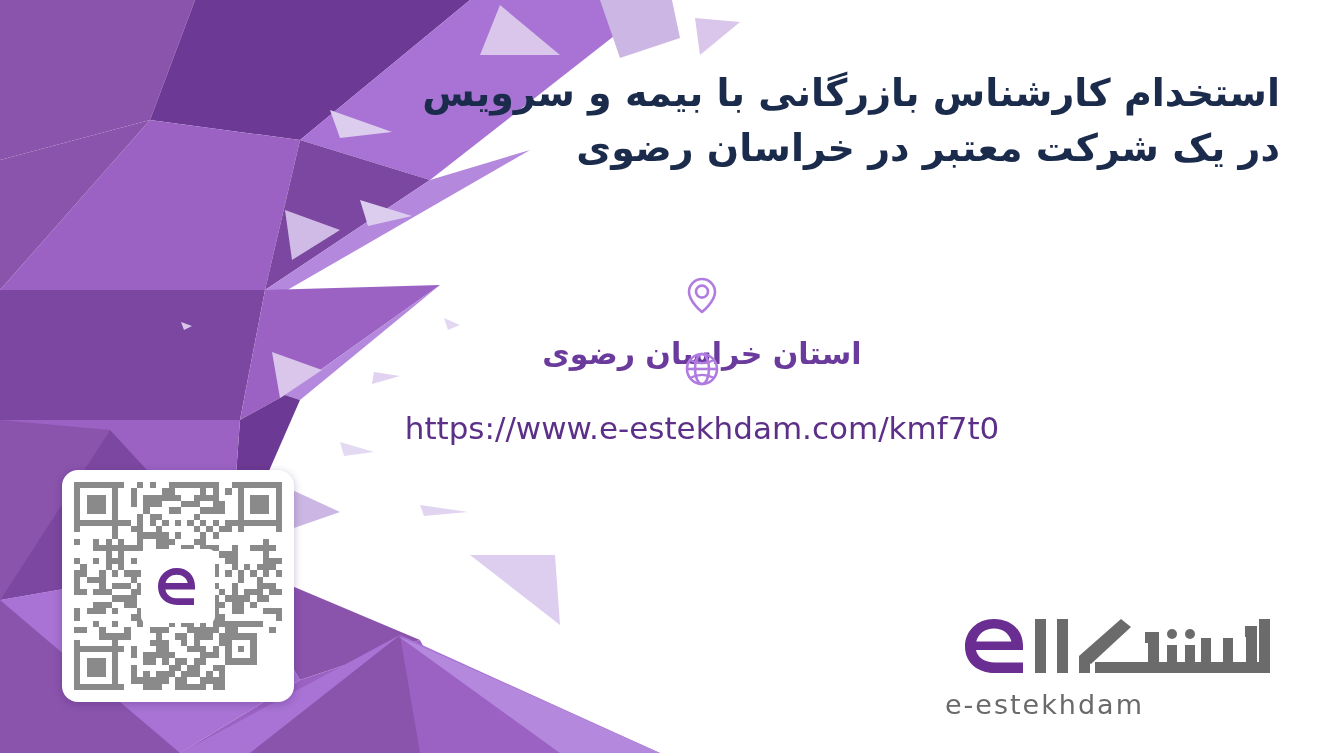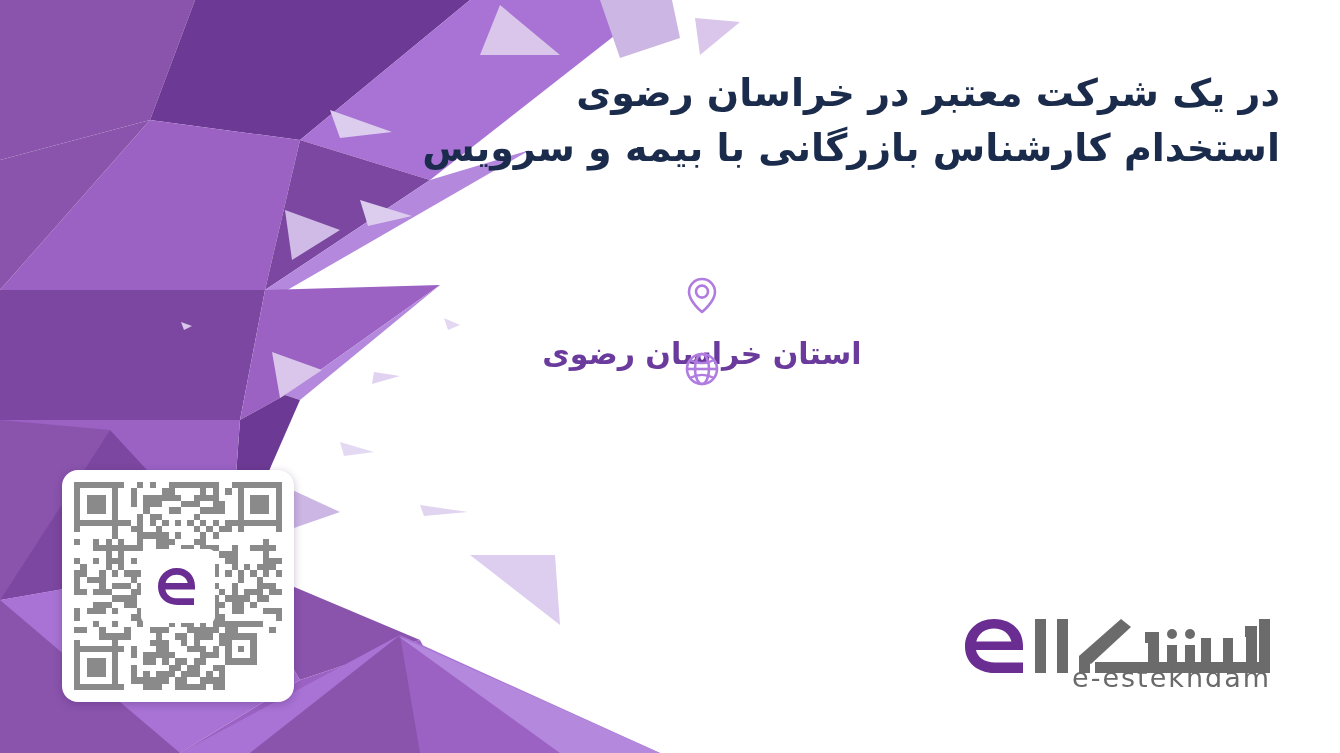--- a/index.html
+++ b/index.html
@@ -129,23 +129,23 @@
   #logo-mark {
     position: absolute;
     right: 0;
     top: 0;
     width: 330px;
     height: 66px;
   }
   #logo-sub {
     position: absolute;
     right: 4px;
-    top: 50px;
+    top: 77px;
     width: 326px;
-    text-align: right;
+    text-align: left;
     direction: ltr;
     font-size: 27px;
     letter-spacing: 2px;
     color: #6a6a6a;
     font-family: "DejaVu Sans", "Liberation Sans", sans-serif;
   }
 </style>
 </head>
 <body>
 
@@ -196,22 +196,22 @@
       <polygon points="444,318 460,325 448,330" fill="#e3d7f2"></polygon>
       <polygon points="470,555 555,555 560,625" fill="#ddcdef"></polygon>
       <polygon points="420,505 468,512 424,516" fill="#e1d4f0"></polygon>
       <polygon points="340,442 374,452 344,456" fill="#e4d9f3"></polygon>
     </g>
   </svg>
 
   <div id="content">
 
     <div id="title-block">
+      <div class="title-line">استخدام کارشناس بازرگانی با بیمه و سرویس</div>
       <div class="title-line">در یک شرکت معتبر در خراسان رضوی</div>
-      <div class="title-line">استخدام کارشناس بازرگانی با بیمه و سرویس</div>
     </div>
 
     <div id="meta-block">
 
       <div class="meta-row">
         <span class="meta-icon">
           <svg width="44" height="44" viewBox="0 0 44 44" aria-hidden="true">
             <path d="M22 6 C14.8 6 9 11.8 9 19 C9 28.5 22 39 22 39 C22 39 35 28.5 35 19 C35 11.8 29.2 6 22 6 Z" fill="none" stroke="#b07ce0" stroke-width="2.6" stroke-linejoin="round"></path>
             <circle cx="22" cy="18.6" r="6" fill="none" stroke="#b07ce0" stroke-width="2.6"></circle>
           </svg>
@@ -222,20 +222,21 @@
       <div class="meta-row">
         <span class="meta-icon">
           <svg width="44" height="44" viewBox="0 0 44 44" aria-hidden="true">
             <circle cx="22" cy="22" r="15" fill="none" stroke="#b07ce0" stroke-width="2.6"></circle>
             <ellipse cx="22" cy="22" rx="7" ry="15" fill="none" stroke="#b07ce0" stroke-width="2.6"></ellipse>
             <line x1="7" y1="22" x2="37" y2="22" stroke="#b07ce0" stroke-width="2.6"></line>
             <path d="M10.4 13.2 Q22 19 33.6 13.2" fill="none" stroke="#b07ce0" stroke-width="2.4"></path>
             <path d="M10.4 30.8 Q22 25 33.6 30.8" fill="none" stroke="#b07ce0" stroke-width="2.4"></path>
           </svg>
         </span>
+        <span class="meta-text url">https://www.e-estekhdam.com/kmf7t0</span>
       </div>
 
     </div>
 
     <div id="qr-wrap">
       <svg id="qr-canvas" viewBox="0 0 33 33" shape-rendering="crispEdges" aria-hidden="true">
         <rect x="0" y="0" width="33" height="33" fill="#ffffff"></rect>
         <g fill="#8a8a8a" id="qr-cells">
             <path d="M0 0h1v1h-1zM1 0h1v1h-1zM2 0h1v1h-1zM3 0h1v1h-1zM4 0h1v1h-1zM5 0h1v1h-1zM6 0h1v1h-1zM7 0h1v1h-1zM10 0h1v1h-1zM12 0h1v1h-1zM15 0h1v1h-1zM16 0h1v1h-1zM17 0h1v1h-1zM18 0h1v1h-1zM19 0h1v1h-1zM20 0h1v1h-1zM21 0h1v1h-1zM22 0h1v1h-1zM25 0h1v1h-1zM26 0h1v1h-1zM27 0h1v1h-1zM28 0h1v1h-1zM29 0h1v1h-1zM30 0h1v1h-1zM31 0h1v1h-1zM32 0h1v1h-1zM0 1h1v1h-1zM6 1h1v1h-1zM9 1h1v1h-1zM14 1h1v1h-1zM15 1h1v1h-1zM20 1h1v1h-1zM22 1h1v1h-1zM24 1h1v1h-1zM26 1h1v1h-1zM32 1h1v1h-1zM0 2h1v1h-1zM2 2h1v1h-1zM3 2h1v1h-1zM4 2h1v1h-1zM6 2h1v1h-1zM9 2h1v1h-1zM11 2h1v1h-1zM12 2h1v1h-1zM13 2h1v1h-1zM14 2h1v1h-1zM15 2h1v1h-1zM16 2h1v1h-1zM19 2h1v1h-1zM20 2h1v1h-1zM21 2h1v1h-1zM22 2h1v1h-1zM26 2h1v1h-1zM28 2h1v1h-1zM29 2h1v1h-1zM30 2h1v1h-1zM32 2h1v1h-1zM0 3h1v1h-1zM2 3h1v1h-1zM3 3h1v1h-1zM4 3h1v1h-1zM6 3h1v1h-1zM9 3h1v1h-1zM11 3h1v1h-1zM12 3h1v1h-1zM13 3h1v1h-1zM17 3h1v1h-1zM18 3h1v1h-1zM19 3h1v1h-1zM22 3h1v1h-1zM23 3h1v1h-1zM26 3h1v1h-1zM28 3h1v1h-1zM29 3h1v1h-1zM30 3h1v1h-1zM32 3h1v1h-1zM0 4h1v1h-1zM2 4h1v1h-1zM3 4h1v1h-1zM4 4h1v1h-1zM6 4h1v1h-1zM11 4h1v1h-1zM15 4h1v1h-1zM16 4h1v1h-1zM20 4h1v1h-1zM21 4h1v1h-1zM22 4h1v1h-1zM23 4h1v1h-1zM26 4h1v1h-1zM28 4h1v1h-1zM29 4h1v1h-1zM30 4h1v1h-1zM32 4h1v1h-1zM0 5h1v1h-1zM6 5h1v1h-1zM10 5h1v1h-1zM12 5h1v1h-1zM13 5h1v1h-1zM19 5h1v1h-1zM26 5h1v1h-1zM32 5h1v1h-1zM0 6h1v1h-1zM1 6h1v1h-1zM2 6h1v1h-1zM3 6h1v1h-1zM4 6h1v1h-1zM5 6h1v1h-1zM6 6h1v1h-1zM7 6h1v1h-1zM8 6h1v1h-1zM10 6h1v1h-1zM12 6h1v1h-1zM14 6h1v1h-1zM16 6h1v1h-1zM18 6h1v1h-1zM20 6h1v1h-1zM22 6h1v1h-1zM24 6h1v1h-1zM25 6h1v1h-1zM26 6h1v1h-1zM27 6h1v1h-1zM28 6h1v1h-1zM29 6h1v1h-1zM30 6h1v1h-1zM31 6h1v1h-1zM32 6h1v1h-1zM0 7h1v1h-1zM6 7h1v1h-1zM9 7h1v1h-1zM10 7h1v1h-1zM13 7h1v1h-1zM19 7h1v1h-1zM21 7h1v1h-1zM23 7h1v1h-1zM24 7h1v1h-1zM26 7h1v1h-1zM32 7h1v1h-1zM6 8h1v1h-1zM10 8h1v1h-1zM11 8h1v1h-1zM12 8h1v1h-1zM13 8h1v1h-1zM14 8h1v1h-1zM16 8h1v1h-1zM20 8h1v1h-1zM22 8h1v1h-1zM0 9h1v1h-1zM3 9h1v1h-1zM5 9h1v1h-1zM7 9h1v1h-1zM10 9h1v1h-1zM13 9h1v1h-1zM14 9h1v1h-1zM15 9h1v1h-1zM19 9h1v1h-1zM20 9h1v1h-1zM30 9h1v1h-1zM3 10h1v1h-1zM4 10h1v1h-1zM5 10h1v1h-1zM6 10h1v1h-1zM7 10h1v1h-1zM8 10h1v1h-1zM9 10h1v1h-1zM10 10h1v1h-1zM13 10h1v1h-1zM14 10h1v1h-1zM17 10h1v1h-1zM18 10h1v1h-1zM20 10h1v1h-1zM21 10h1v1h-1zM22 10h1v1h-1zM25 10h1v1h-1zM28 10h1v1h-1zM29 10h1v1h-1zM30 10h1v1h-1zM31 10h1v1h-1zM5 11h1v1h-1zM7 11h1v1h-1zM13 11h1v1h-1zM14 11h1v1h-1zM17 11h1v1h-1zM18 11h1v1h-1zM19 11h1v1h-1zM21 11h1v1h-1zM23 11h1v1h-1zM24 11h1v1h-1zM25 11h1v1h-1zM30 11h1v1h-1zM0 12h1v1h-1zM3 12h1v1h-1zM5 12h1v1h-1zM6 12h1v1h-1zM7 12h1v1h-1zM9 12h1v1h-1zM11 12h1v1h-1zM24 12h1v1h-1zM25 12h1v1h-1zM30 12h1v1h-1zM31 12h1v1h-1zM32 12h1v1h-1zM1 13h1v1h-1zM5 13h1v1h-1zM7 13h1v1h-1zM11 13h1v1h-1zM22 13h1v1h-1zM25 13h1v1h-1zM27 13h1v1h-1zM29 13h1v1h-1zM30 13h1v1h-1zM31 13h1v1h-1zM0 14h1v1h-1zM1 14h1v1h-1zM4 14h1v1h-1zM6 14h1v1h-1zM8 14h1v1h-1zM9 14h1v1h-1zM10 14h1v1h-1zM22 14h1v1h-1zM24 14h1v1h-1zM26 14h1v1h-1zM28 14h1v1h-1zM30 14h1v1h-1zM32 14h1v1h-1zM0 15h1v1h-1zM2 15h1v1h-1zM3 15h1v1h-1zM4 15h1v1h-1zM9 15h1v1h-1zM26 15h1v1h-1zM29 15h1v1h-1zM0 16h1v1h-1zM4 16h1v1h-1zM6 16h1v1h-1zM7 16h1v1h-1zM8 16h1v1h-1zM10 16h1v1h-1zM11 16h1v1h-1zM22 16h1v1h-1zM25 16h1v1h-1zM29 16h1v1h-1zM30 16h1v1h-1zM31 16h1v1h-1zM0 17h1v1h-1zM1 17h1v1h-1zM3 17h1v1h-1zM4 17h1v1h-1zM5 17h1v1h-1zM9 17h1v1h-1zM10 17h1v1h-1zM23 17h1v1h-1zM25 17h1v1h-1zM27 17h1v1h-1zM28 17h1v1h-1zM29 17h1v1h-1zM31 17h1v1h-1zM32 17h1v1h-1zM6 18h1v1h-1zM7 18h1v1h-1zM8 18h1v1h-1zM9 18h1v1h-1zM22 18h1v1h-1zM24 18h1v1h-1zM25 18h1v1h-1zM26 18h1v1h-1zM27 18h1v1h-1zM29 18h1v1h-1zM30 18h1v1h-1zM3 19h1v1h-1zM4 19h1v1h-1zM5 19h1v1h-1zM8 19h1v1h-1zM9 19h1v1h-1zM22 19h1v1h-1zM23 19h1v1h-1zM25 19h1v1h-1zM26 19h1v1h-1zM28 19h1v1h-1zM0 20h1v1h-1zM2 20h1v1h-1zM3 20h1v1h-1zM4 20h1v1h-1zM6 20h1v1h-1zM10 20h1v1h-1zM11 20h1v1h-1zM22 20h1v1h-1zM25 20h1v1h-1zM26 20h1v1h-1zM30 20h1v1h-1zM31 20h1v1h-1zM32 20h1v1h-1zM0 21h1v1h-1zM9 21h1v1h-1zM10 21h1v1h-1zM11 21h1v1h-1zM12 21h1v1h-1zM14 21h1v1h-1zM16 21h1v1h-1zM17 21h1v1h-1zM18 21h1v1h-1zM19 21h1v1h-1zM22 21h1v1h-1zM23 21h1v1h-1zM32 21h1v1h-1zM3 22h1v1h-1zM6 22h1v1h-1zM10 22h1v1h-1zM15 22h1v1h-1zM17 22h1v1h-1zM18 22h1v1h-1zM20 22h1v1h-1zM22 22h1v1h-1zM23 22h1v1h-1zM24 22h1v1h-1zM25 22h1v1h-1zM26 22h1v1h-1zM27 22h1v1h-1zM28 22h1v1h-1zM29 22h1v1h-1zM0 23h1v1h-1zM1 23h1v1h-1zM4 23h1v1h-1zM8 23h1v1h-1zM12 23h1v1h-1zM13 23h1v1h-1zM14 23h1v1h-1zM18 23h1v1h-1zM19 23h1v1h-1zM20 23h1v1h-1zM21 23h1v1h-1zM22 23h1v1h-1zM24 23h1v1h-1zM25 23h1v1h-1zM31 23h1v1h-1zM4 24h1v1h-1zM5 24h1v1h-1zM6 24h1v1h-1zM7 24h1v1h-1zM8 24h1v1h-1zM13 24h1v1h-1zM16 24h1v1h-1zM17 24h1v1h-1zM19 24h1v1h-1zM20 24h1v1h-1zM21 24h1v1h-1zM23 24h1v1h-1zM24 24h1v1h-1zM25 24h1v1h-1zM26 24h1v1h-1zM27 24h1v1h-1zM28 24h1v1h-1zM0 25h1v1h-1zM6 25h1v1h-1zM12 25h1v1h-1zM13 25h1v1h-1zM14 25h1v1h-1zM17 25h1v1h-1zM19 25h1v1h-1zM23 25h1v1h-1zM24 25h1v1h-1zM28 25h1v1h-1zM0 26h1v1h-1zM1 26h1v1h-1zM2 26h1v1h-1zM3 26h1v1h-1zM4 26h1v1h-1zM5 26h1v1h-1zM6 26h1v1h-1zM7 26h1v1h-1zM9 26h1v1h-1zM13 26h1v1h-1zM14 26h1v1h-1zM18 26h1v1h-1zM19 26h1v1h-1zM20 26h1v1h-1zM22 26h1v1h-1zM24 26h1v1h-1zM26 26h1v1h-1zM28 26h1v1h-1zM0 27h1v1h-1zM6 27h1v1h-1zM9 27h1v1h-1zM11 27h1v1h-1zM12 27h1v1h-1zM13 27h1v1h-1zM14 27h1v1h-1zM15 27h1v1h-1zM20 27h1v1h-1zM21 27h1v1h-1zM22 27h1v1h-1zM24 27h1v1h-1zM28 27h1v1h-1zM0 28h1v1h-1zM2 28h1v1h-1zM3 28h1v1h-1zM4 28h1v1h-1zM6 28h1v1h-1zM11 28h1v1h-1zM12 28h1v1h-1zM14 28h1v1h-1zM16 28h1v1h-1zM17 28h1v1h-1zM19 28h1v1h-1zM20 28h1v1h-1zM24 28h1v1h-1zM25 28h1v1h-1zM26 28h1v1h-1zM27 28h1v1h-1zM28 28h1v1h-1zM0 29h1v1h-1zM2 29h1v1h-1zM3 29h1v1h-1zM4 29h1v1h-1zM6 29h1v1h-1zM9 29h1v1h-1zM15 29h1v1h-1zM16 29h1v1h-1zM18 29h1v1h-1zM19 29h1v1h-1zM22 29h1v1h-1zM23 29h1v1h-1zM0 30h1v1h-1zM2 30h1v1h-1zM3 30h1v1h-1zM4 30h1v1h-1zM6 30h1v1h-1zM9 30h1v1h-1zM11 30h1v1h-1zM13 30h1v1h-1zM14 30h1v1h-1zM15 30h1v1h-1zM17 30h1v1h-1zM18 30h1v1h-1zM19 30h1v1h-1zM21 30h1v1h-1zM23 30h1v1h-1zM0 31h1v1h-1zM6 31h1v1h-1zM9 31h1v1h-1zM10 31h1v1h-1zM11 31h1v1h-1zM12 31h1v1h-1zM13 31h1v1h-1zM14 31h1v1h-1zM16 31h1v1h-1zM17 31h1v1h-1zM20 31h1v1h-1zM21 31h1v1h-1zM22 31h1v1h-1zM23 31h1v1h-1zM0 32h1v1h-1zM1 32h1v1h-1zM2 32h1v1h-1zM3 32h1v1h-1zM4 32h1v1h-1zM5 32h1v1h-1zM6 32h1v1h-1zM7 32h1v1h-1zM11 32h1v1h-1zM12 32h1v1h-1zM13 32h1v1h-1zM16 32h1v1h-1zM17 32h1v1h-1zM18 32h1v1h-1zM19 32h1v1h-1zM20 32h1v1h-1zM22 32h1v1h-1zM23 32h1v1h-1z" fill="#8a8a8a"></path>
           </g>

